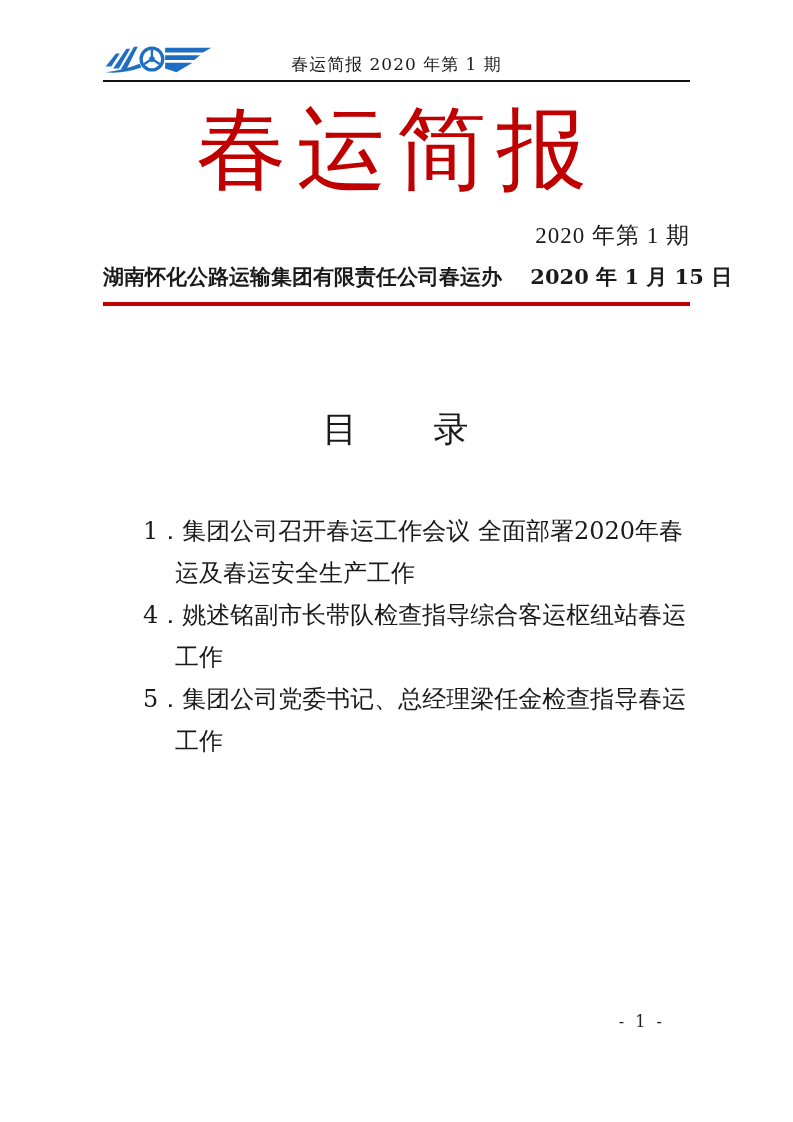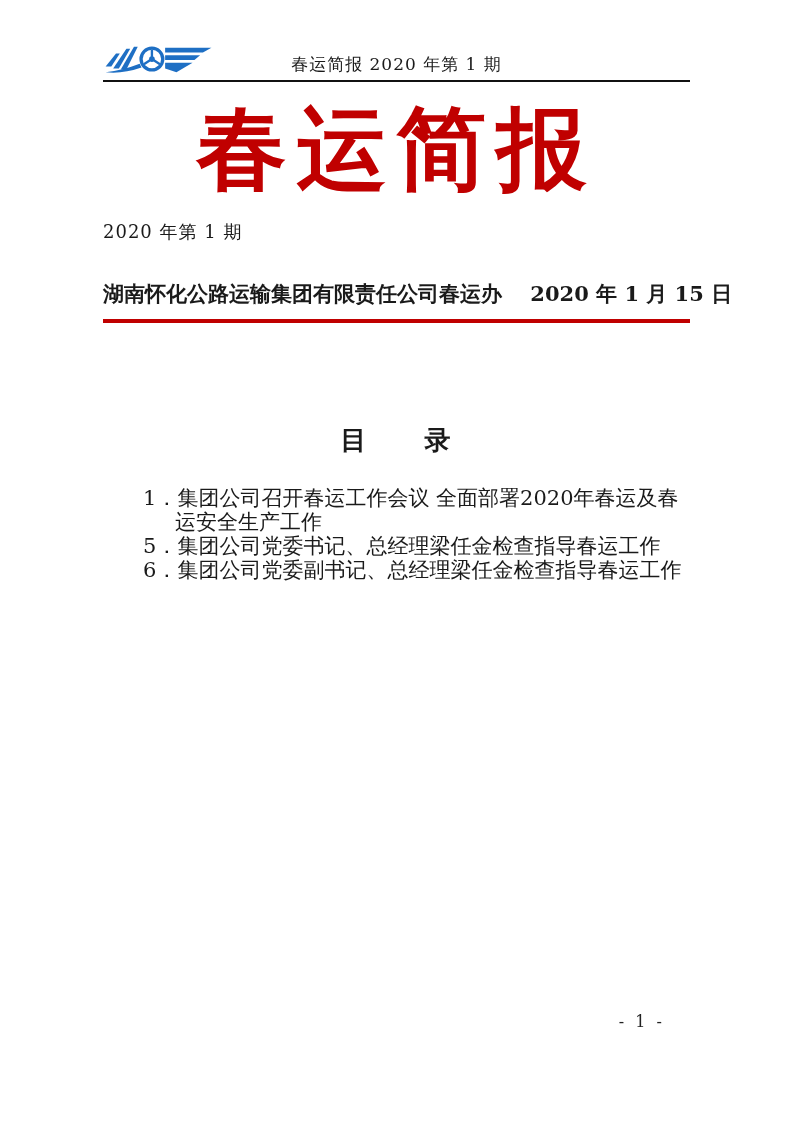--- a/index.html
+++ b/index.html
@@ -41,57 +41,58 @@
     font-size: 17px;
     letter-spacing: 1px;
   }
 
   
   .main-title {
     margin: 20px 0 0 0;
     text-align: center;
     font-size: 90px;
     line-height: 1.04;
-    font-weight: bold;
+    font-weight: normal;
     color: #c00000;
     letter-spacing: 10px;
     white-space: nowrap;
   }
   .issue-line {
     margin-top: 24px;
-    text-align: left;
-    font-size: 18px;
+    text-align: right;
+    font-size: 23px;
     letter-spacing: 1px;
+    font-family: Liberation Serif, serif;
   }
   .publisher-line {
-    margin-top: 36px;
+    margin-top: 12px;
     text-align: center;
     font-size: 21px;
     font-weight: bold;
     white-space: nowrap;
   }
   .red-rule {
     margin-top: 11px;
     border-top: 4px solid #c00000;
     height: 0;
   }
 
   
   .toc-title {
     margin: 100px 0 0 0;
     text-align: center;
-    font-size: 26px;
-    font-weight: bold;
+    font-size: 35px;
+    font-weight: normal;
     letter-spacing: 2px;
   }
   .toc-list {
-    margin-top: 28px;
+    margin-top: 57px;
     padding-left: 40px;
-    font-size: 21px;
-    line-height: 24px;
+    font-size: 24px;
+    line-height: 42px;
   }
   .toc-item {
     padding-left: 32px;
     text-indent: -32px;
   }
   .toc-num {
     display: inline;
   }
   .toc-text {
     display: inline;
@@ -141,22 +142,22 @@
   <div class="publisher-line">湖南怀化公路运输集团有限责任公司春运办　 2020 年 1 月 15 日</div>
   <div class="red-rule"></div>
 
   <h2 class="toc-title">目　　录</h2>
 
   <div class="toc-list">
     <div class="toc-item">
       <span class="toc-num">1．</span><span class="toc-text">集团公司召开春运工作会议 全面部署2020年春运及春运安全生产工作</span>
     </div>
     <div class="toc-item">
-      <span class="toc-num">5．</span><span class="toc-text">集团公司党委书记、总经理梁任金检查指导春运工作</span>
+      <span class="toc-num">4．</span><span class="toc-text">姚述铭副市长带队检查指导综合客运枢纽站春运工作</span>
     </div>
     <div class="toc-item">
-      <span class="toc-num">6．</span><span class="toc-text">集团公司党委副书记、总经理梁任金检查指导春运工作</span>
+      <span class="toc-num">5．</span><span class="toc-text">集团公司党委书记、总经理梁任金检查指导春运工作</span>
     </div>
   </div>
 
   <div class="page-number">- 1 -</div>
 
 </div>
 
 </body></html>

